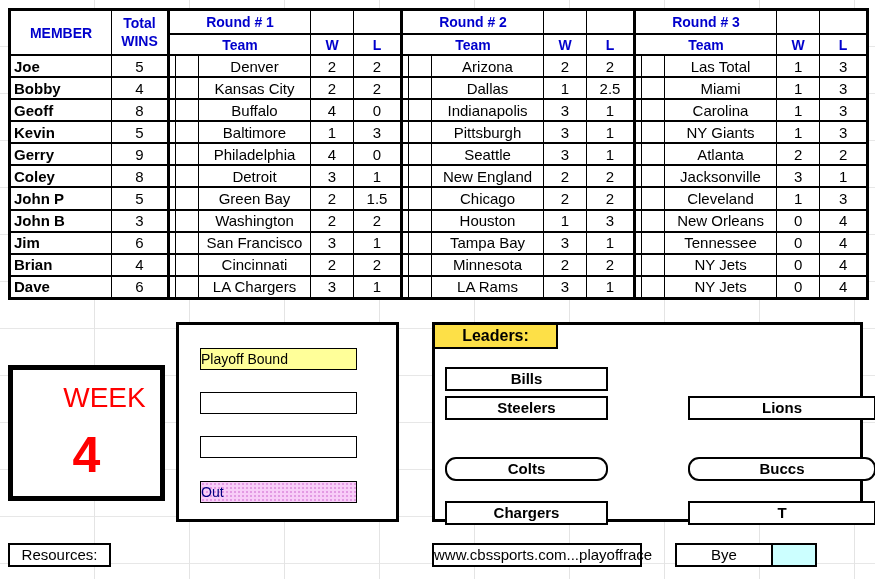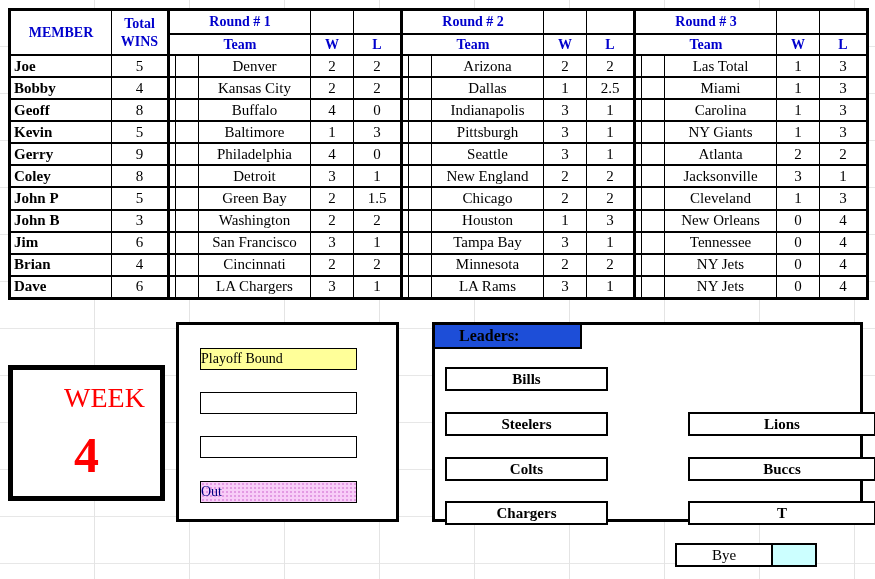--- a/index.html
+++ b/index.html
@@ -1,18 +1,18 @@
 <!DOCTYPE html>
 <html style="--header_blue: #0000CC; --red: #FF0000; --yellow: #FFFF99; --pink: #F8CDF8; --pink_dot: #E39AE3; --cyan: #CCFFFF;"><head>
 <meta charset="utf-8">
 <style>
   html,body{margin:0;padding:0;background:#fff;}
   .canvas{
     position:relative;width:875px;height:579px;background:#fff;overflow:hidden;
-    font-family:Liberation Serif, serif;color:#000;
+    font-family:Liberation Sans, sans-serif;color:#000;
     background-image:
       repeating-linear-gradient(to right,transparent 0,transparent 94px,#e4e4e4 94px,#e4e4e4 95px),
       repeating-linear-gradient(to bottom,transparent 0,transparent 46px,#e7e7e7 46px,#e7e7e7 47px);
   }
   
   .tbl-wrap{position:absolute;left:8px;top:8px;}
   table.standings{
     border-collapse:collapse;table-layout:fixed;background:#fff;
     width:859px;height:292px;border:3px solid #000;
   }
@@ -49,29 +49,29 @@
   .legend-empty2{top:111px;}
   .legend-out{
     top:156px;color:#000080;
     background:radial-gradient(var(--pink_dot,#e39ae3) 1px,var(--pink,#f8cdf8) 1px);
     background-size:4px 4px;
   }
   
   .leaders-box{position:absolute;left:432px;top:322px;width:425px;height:194px;border:3px solid #000;background:#fff;}
   .leaders-title{
     position:absolute;left:0;top:0;width:121px;height:22px;border-right:2px solid #000;border-bottom:2px solid #000;
-    font-weight:bold;font-size:16px;line-height:22px;text-align:left;background:#1d4ed8;padding-left:24px;
+    font-weight:bold;font-size:16px;line-height:22px;text-align:center;background:#fde047;
   }
   .leader-cell{
     position:absolute;height:20px;border:2px solid #000;background:#fff;
     font-weight:bold;font-size:15px;text-align:center;line-height:20px;margin-left:12px;
   }
   .lc-left{left:-2px;width:159px;}
   .lc-right{left:241px;width:184px;}
-  .lr0{top:42px;}.lr1{top:87px;}.lr2{top:132px;}.lr3{top:176px;}
+  .lr0{top:42px;}.lr1{top:71px;}.lr2{top:132px;border-radius:11px;}.lr3{top:176px;}
   
   .res-cell{
     position:absolute;top:543px;height:20px;border:2px solid #000;background:#fff;
     font-size:15px;text-align:center;line-height:20px;
   }
   .res-label{left:8px;width:99px;}
   .res-url1{left:111px;width:285px;}
   .res-url2{left:432px;width:206px;}
   .res-bye{left:675px;width:94px;text-align:center;}
   .res-swatch{left:771px;width:42px;background:var(--cyan,#CCFFFF);}
@@ -357,16 +357,18 @@
     <div class="leaders-title">Leaders:</div>
     <div class="leader-cell lc-left lr0">Bills</div>
     <div class="leader-cell lc-left lr1">Steelers</div>
     <div class="leader-cell lc-left lr2">Colts</div>
     <div class="leader-cell lc-left lr3">Chargers</div>
     <div class="leader-cell lc-right lr1">Lions</div>
     <div class="leader-cell lc-right lr2">Buccs</div>
     <div class="leader-cell lc-right lr3">T</div>
   </div>
 
+  <div class="res-cell res-label">Resources:</div>
+  <div class="res-cell res-url2">www.cbssports.com...playoffrace</div>
   <div class="res-cell res-bye">Bye</div>
   <div class="res-cell res-swatch"></div>
 
 </div>
 
 </body></html>

